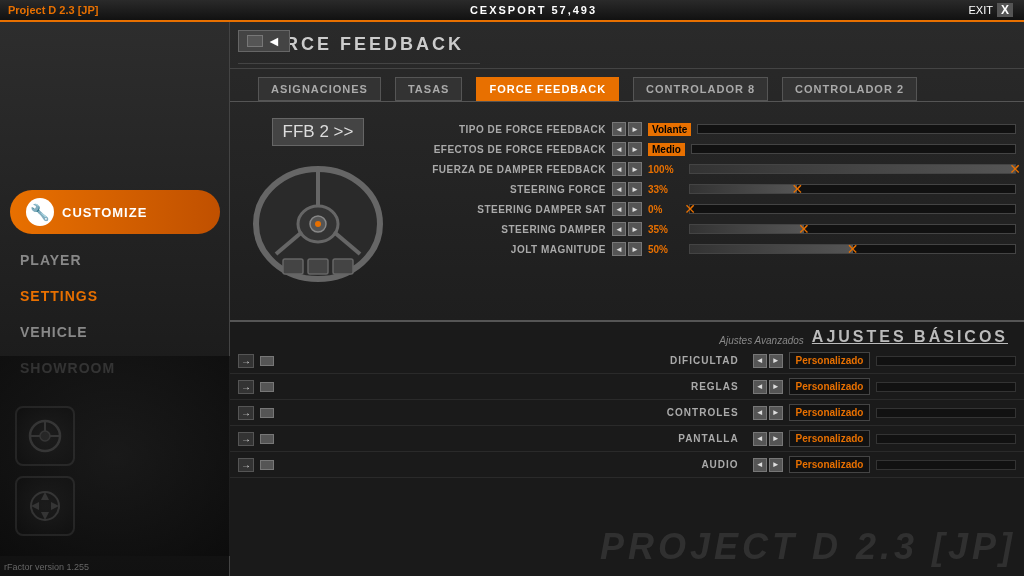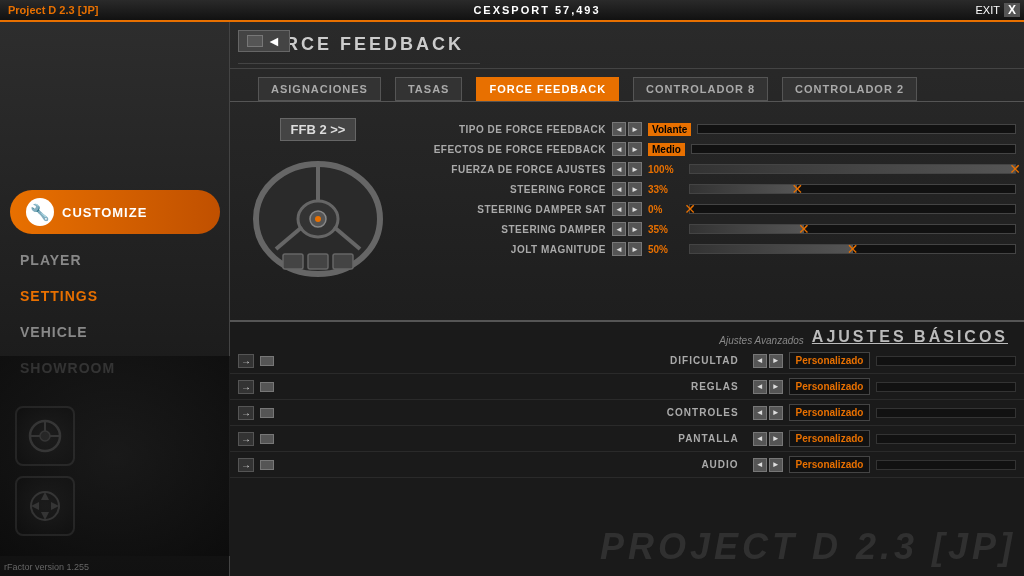--- a/index.html
+++ b/index.html
@@ -34,21 +34,21 @@
     #top-bar .center-info {
       color: #fff;
       font-size: 11px;
       font-weight: bold;
       letter-spacing: 2px;
     }
     #top-bar .exit-btn {
       display: flex;
       align-items: center;
       gap: 4px;
-      padding-right: 4px;
+      padding-right: 11px;
     }
     #top-bar .exit-text {
       color: #fff;
       font-size: 11px;
       cursor: pointer;
     }
     #top-bar .exit-x {
       color: #fff;
       font-size: 12px;
       font-weight: bold;
@@ -262,25 +262,24 @@
       height: 170px;
       flex-shrink: 0;
       display: flex;
       flex-direction: column;
       align-items: center;
     }
     .ffb-label-btn {
       background: #444;
       border: 1px solid #666;
       color: #ddd;
-      font-size: 13px;
+      font-size: 17px;
       padding: 3px 10px;
       cursor: pointer;
       margin-bottom: 8px;
-      font-weight: bold;
     }
 
     .wheel-svg-container {
       width: 140px;
       height: 140px;
     }
 
     
     #ffb-sliders {
       flex: 1;
@@ -568,21 +567,21 @@
           <span class="slider-label">EFECTOS DE FORCE FEEDBACK</span>
           <div class="slider-arrows">
             <div class="arrow-btn">◄</div>
             <div class="arrow-btn">►</div>
           </div>
           <span class="slider-value orange-bg">Medio</span>
           <div class="slider-track" style="flex:1;"></div>
         </div>
 
         <div class="slider-row">
-          <span class="slider-label">FUERZA DE FORCE AJUSTES</span>
+          <span class="slider-label">FUERZA DE DAMPER FEEDBACK</span>
           <div class="slider-arrows">
             <div class="arrow-btn">◄</div>
             <div class="arrow-btn">►</div>
           </div>
           <span class="slider-value">100%</span>
           <div class="slider-track" style="flex:1;">
             <div class="slider-fill" style="width:100%;"></div>
             <span class="slider-marker" style="left:100%;">✕</span>
           </div>
         </div>

